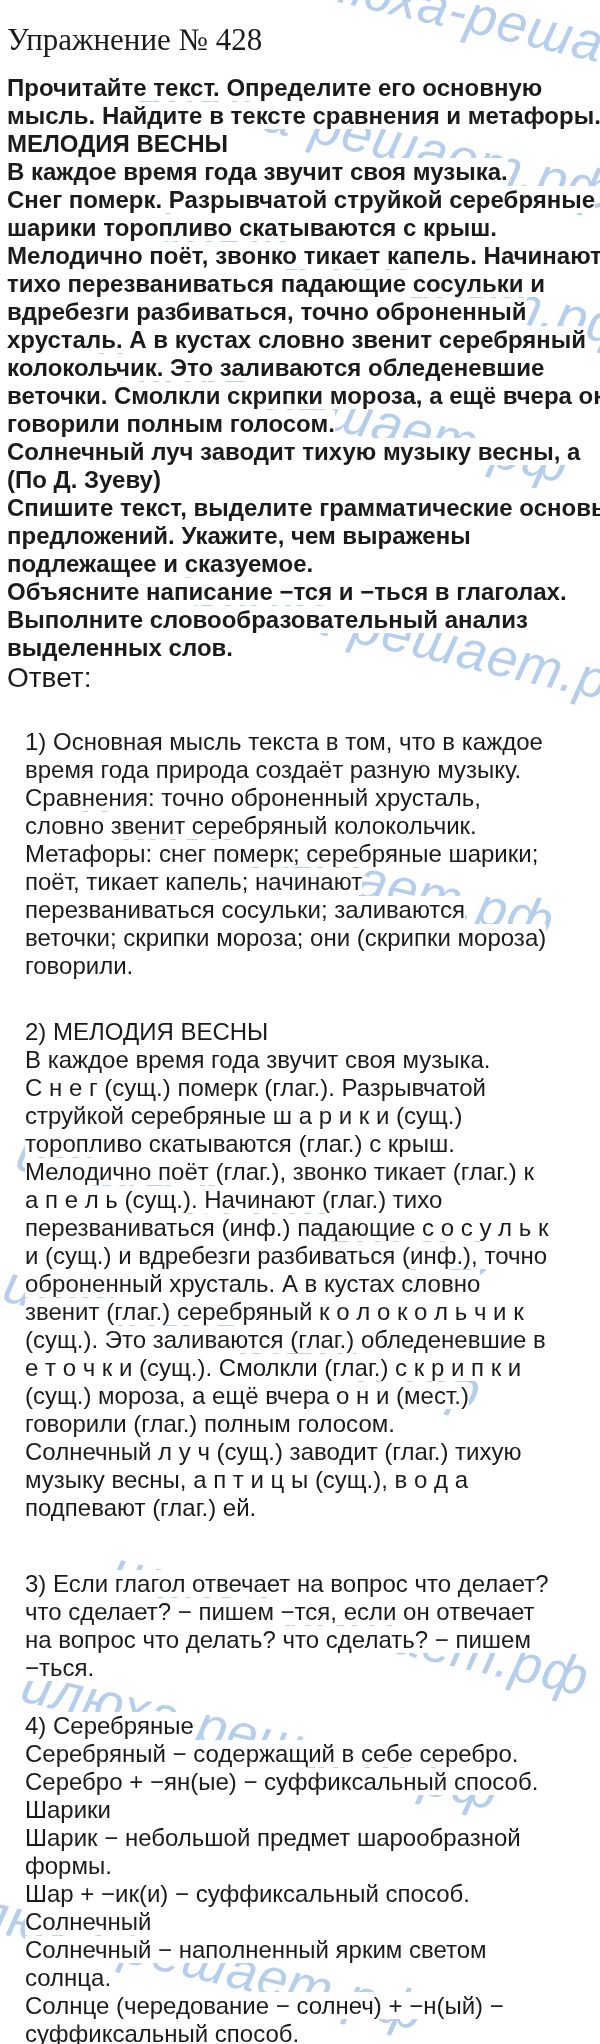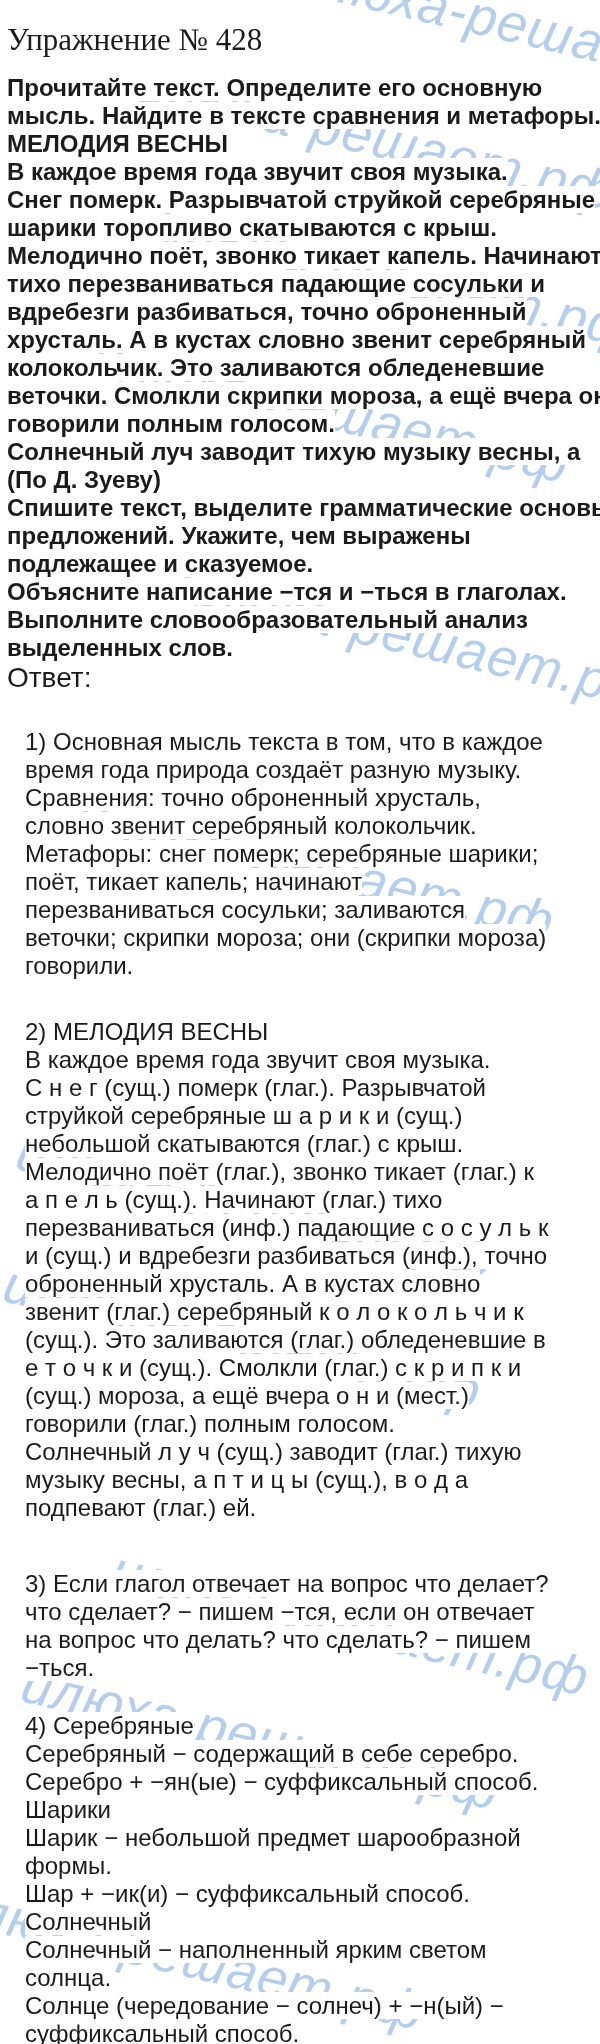--- a/index.html
+++ b/index.html
@@ -118,21 +118,21 @@
         <div class="line"><span>перезваниваться сосульки; заливаются</span></div>
         <div class="line"><span>веточки; скрипки мороза; они (скрипки мороза)</span></div>
         <div class="line"><span>говорили.</span></div>
       </div>
 
     <div class="block section sec-2">
         <div class="line"><span>2) МЕЛОДИЯ ВЕСНЫ</span></div>
         <div class="line"><span>В каждое время года звучит своя музыка.</span></div>
         <div class="line"><span>С н е г (сущ.) померк (глаг.). Разрывчатой</span></div>
         <div class="line"><span>струйкой серебряные ш а р и к и (сущ.)</span></div>
-        <div class="line"><span>небольшой скатываются (глаг.) с крыш.</span></div>
+        <div class="line"><span>торопливо скатываются (глаг.) с крыш.</span></div>
         <div class="line"><span>Мелодично поёт (глаг.), звонко тикает (глаг.) к</span></div>
         <div class="line"><span>а п е л ь (сущ.). Начинают (глаг.) тихо</span></div>
         <div class="line"><span>перезваниваться (инф.) падающие с о с у л ь к</span></div>
         <div class="line"><span>и (сущ.) и вдребезги разбиваться (инф.), точно</span></div>
         <div class="line"><span>оброненный хрусталь. А в кустах словно</span></div>
         <div class="line"><span>звенит (глаг.) серебряный к о л о к о л ь ч и к</span></div>
         <div class="line"><span>(сущ.). Это заливаются (глаг.) обледеневшие в</span></div>
         <div class="line"><span>е т о ч к и (сущ.). Смолкли (глаг.) с к р и п к и</span></div>
         <div class="line"><span>(сущ.) мороза, а ещё вчера о н и (мест.)</span></div>
         <div class="line"><span>говорили (глаг.) полным голосом.</span></div>

